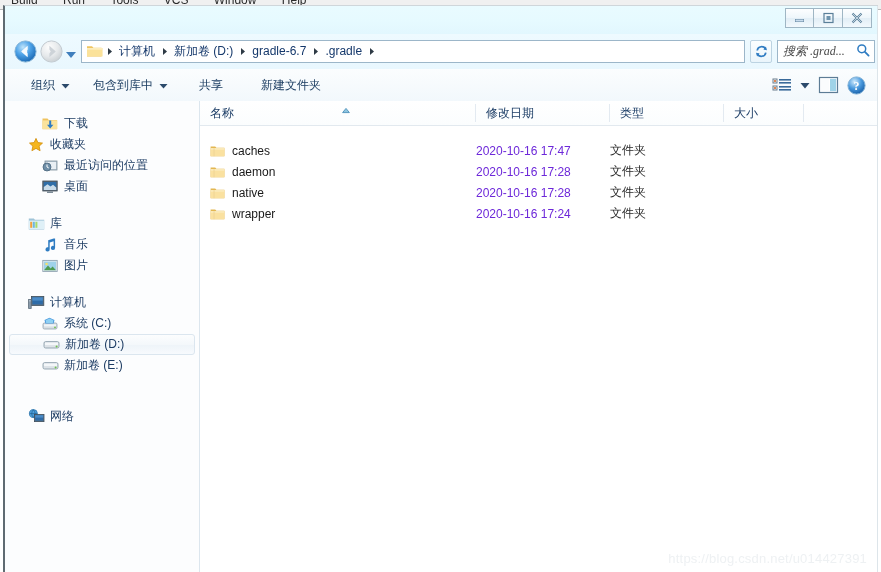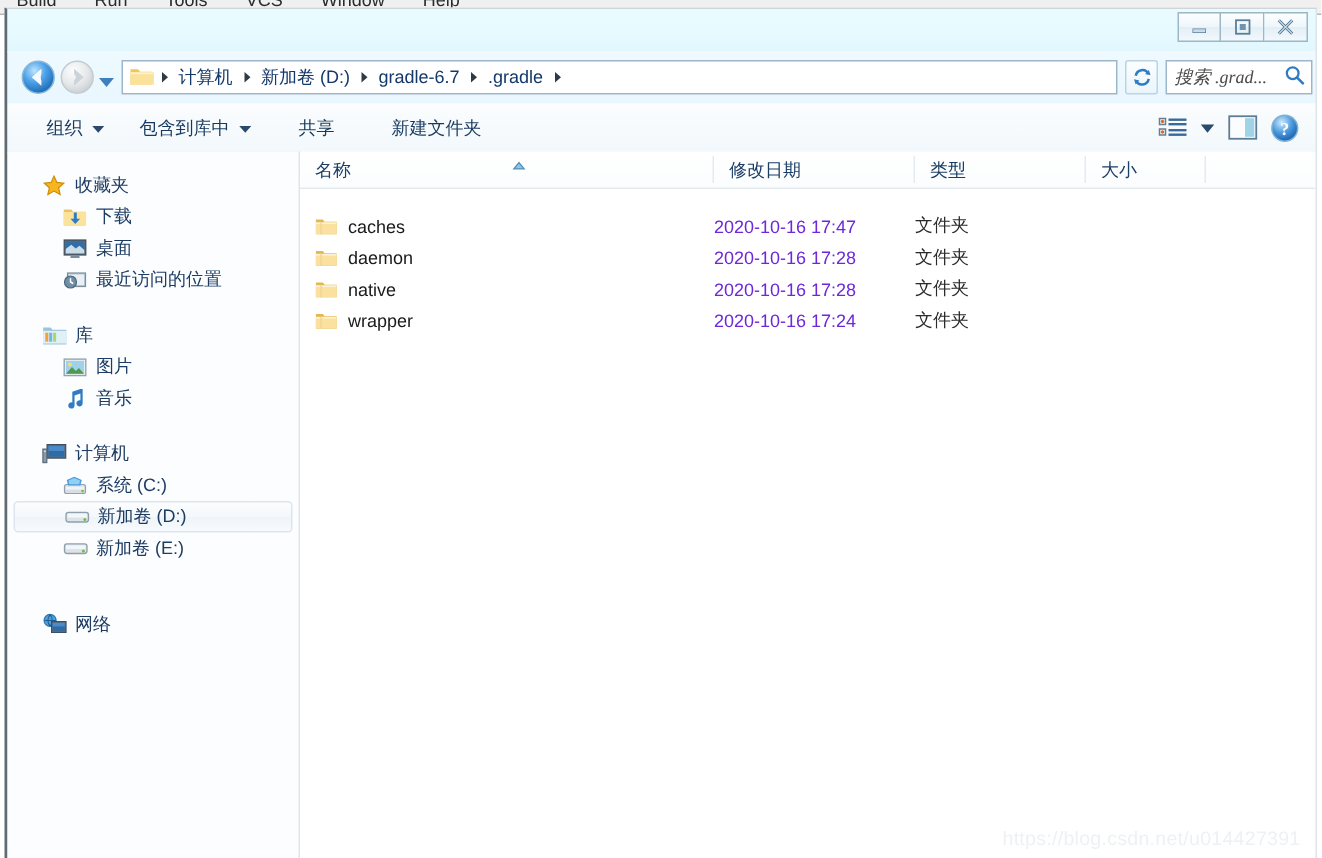--- a/index.html
+++ b/index.html
@@ -557,95 +557,95 @@
         </svg>
       </div>
     </div>
   </div>
 
   <div id="sidebar">
 
     <div style="height:12px"></div>
 
     <div class="nav-group">
-      <div class="nav-item nav-root">
-        <span class="nav-icon">
-          <svg width="16" height="16" viewBox="0 0 16 16">
-            <path d="M8 1.4 L9.9 5.6 L14.5 6.1 L11.1 9.2 L12.1 13.7 L8 11.4 L3.9 13.7 L4.9 9.2 L1.5 6.1 L6.1 5.6 Z" fill="#f5b61e" stroke="#d08c06" stroke-width="0.8"></path>
-          </svg>
-        </span>
-        <span>收藏夹</span>
-      </div>
       <div class="nav-item nav-child">
         <span class="nav-icon">
           <svg width="16" height="15" viewBox="0 0 16 15">
             <path d="M0.5 2.6 h5 l1.3 1.5 h8.2 v9.2 h-14.5 z" fill="#efc35f"></path>
             <path d="M0.5 4.4 h14.9 v8.6 h-14.9 z" fill="#fbe39c"></path>
             <path d="M9.2 4.6 v4.2 h2.2 l-3.2 3.6 l-3.2 -3.6 h2.2 v-4.2 z" fill="#2f7cc2"></path>
           </svg>
         </span>
         <span>下载</span>
+      </div>
+      <div class="nav-item nav-root">
+        <span class="nav-icon">
+          <svg width="16" height="16" viewBox="0 0 16 16">
+            <path d="M8 1.4 L9.9 5.6 L14.5 6.1 L11.1 9.2 L12.1 13.7 L8 11.4 L3.9 13.7 L4.9 9.2 L1.5 6.1 L6.1 5.6 Z" fill="#f5b61e" stroke="#d08c06" stroke-width="0.8"></path>
+          </svg>
+        </span>
+        <span>收藏夹</span>
+      </div>
+      <div class="nav-item nav-child">
+        <span class="nav-icon">
+          <svg width="16" height="15" viewBox="0 0 16 15">
+            <rect x="3" y="3" width="12" height="9" fill="#b9c8d4" stroke="#7e8f9c" stroke-width="0.8"></rect>
+            <rect x="4" y="4" width="10" height="7" fill="#e9eff4"></rect>
+            <circle cx="5" cy="9" r="4" fill="#6f8fa8" stroke="#4a667c" stroke-width="0.8"></circle>
+            <path d="M5 6.5 v2.5 l1.8 1" stroke="#ffffff" stroke-width="1" fill="none"></path>
+          </svg>
+        </span>
+        <span>最近访问的位置</span>
       </div>
       <div class="nav-item nav-child">
         <span class="nav-icon">
           <svg width="16" height="14" viewBox="0 0 16 14">
             <rect x="0.8" y="1" width="14.4" height="10" fill="#5c6b78" stroke="#3f4d59" stroke-width="0.8"></rect>
             <rect x="1.8" y="2" width="12.4" height="8" fill="#2f6ea8"></rect>
             <path d="M1.8 7 L5.5 4.2 L8.5 6.6 L11 4.8 L14.2 7.6 v2.4 h-12.4 z" fill="#c9dcea"></path>
             <rect x="5" y="11.4" width="6" height="1.6" fill="#7c8b97"></rect>
           </svg>
         </span>
         <span>桌面</span>
-      </div>
-      <div class="nav-item nav-child">
-        <span class="nav-icon">
-          <svg width="16" height="15" viewBox="0 0 16 15">
-            <rect x="3" y="3" width="12" height="9" fill="#b9c8d4" stroke="#7e8f9c" stroke-width="0.8"></rect>
-            <rect x="4" y="4" width="10" height="7" fill="#e9eff4"></rect>
-            <circle cx="5" cy="9" r="4" fill="#6f8fa8" stroke="#4a667c" stroke-width="0.8"></circle>
-            <path d="M5 6.5 v2.5 l1.8 1" stroke="#ffffff" stroke-width="1" fill="none"></path>
-          </svg>
-        </span>
-        <span>最近访问的位置</span>
       </div>
     </div>
 
     <div class="nav-spacer"></div>
 
     <div class="nav-group">
       <div class="nav-item nav-root">
         <span class="nav-icon">
           <svg width="17" height="15" viewBox="0 0 17 15">
             <path d="M0.8 2.4 h5 l1.2 1.4 h9.2 v9.8 h-15.4 z" fill="#9fc4d8"></path>
             <rect x="0.8" y="4.6" width="15.4" height="8.4" fill="#dff0f7"></rect>
             <rect x="2.2" y="5.8" width="2" height="6" fill="#f3a03a"></rect>
             <rect x="4.8" y="5.8" width="2" height="6" fill="#6fb7de"></rect>
             <rect x="7.4" y="5.8" width="2" height="6" fill="#a9d96b"></rect>
           </svg>
         </span>
         <span>库</span>
       </div>
       <div class="nav-item nav-child">
         <span class="nav-icon">
+          <svg width="16" height="15" viewBox="0 0 16 15">
+            <path d="M11.6 1.4 L6.2 3.2 v7.1 a2.1 2.1 0 1 0 1.5 1.9 v-6.6 l3.9 -1.3 v4.6 a2.1 2.1 0 1 0 1.5 1.9 v-9.4 z" fill="#2f7cc2"></path>
+          </svg>
+        </span>
+        <span>音乐</span>
+      </div>
+      <div class="nav-item nav-child">
+        <span class="nav-icon">
           <svg width="16" height="14" viewBox="0 0 16 14">
             <rect x="0.8" y="1.4" width="14.4" height="11" fill="#e8eef2" stroke="#8fa3b2" stroke-width="0.9"></rect>
             <rect x="2" y="2.6" width="12" height="8.6" fill="#9fd2ea"></rect>
             <circle cx="4.6" cy="5" r="1.3" fill="#f6e06a"></circle>
             <path d="M2 11.2 L6 6.6 L8.6 9.4 L10.6 7.4 L14 11.2 z" fill="#4e9a50"></path>
           </svg>
         </span>
         <span>图片</span>
-      </div>
-      <div class="nav-item nav-child">
-        <span class="nav-icon">
-          <svg width="16" height="15" viewBox="0 0 16 15">
-            <path d="M11.6 1.4 L6.2 3.2 v7.1 a2.1 2.1 0 1 0 1.5 1.9 v-6.6 l3.9 -1.3 v4.6 a2.1 2.1 0 1 0 1.5 1.9 v-9.4 z" fill="#2f7cc2"></path>
-          </svg>
-        </span>
-        <span>音乐</span>
       </div>
     </div>
 
     <div class="nav-spacer"></div>
 
     <div class="nav-group">
       <div class="nav-item nav-root">
         <span class="nav-icon">
           <svg width="17" height="15" viewBox="0 0 17 15">
             <rect x="3.4" y="1.4" width="12.4" height="9" fill="#5f7182" stroke="#3f4f5d" stroke-width="0.8"></rect>

